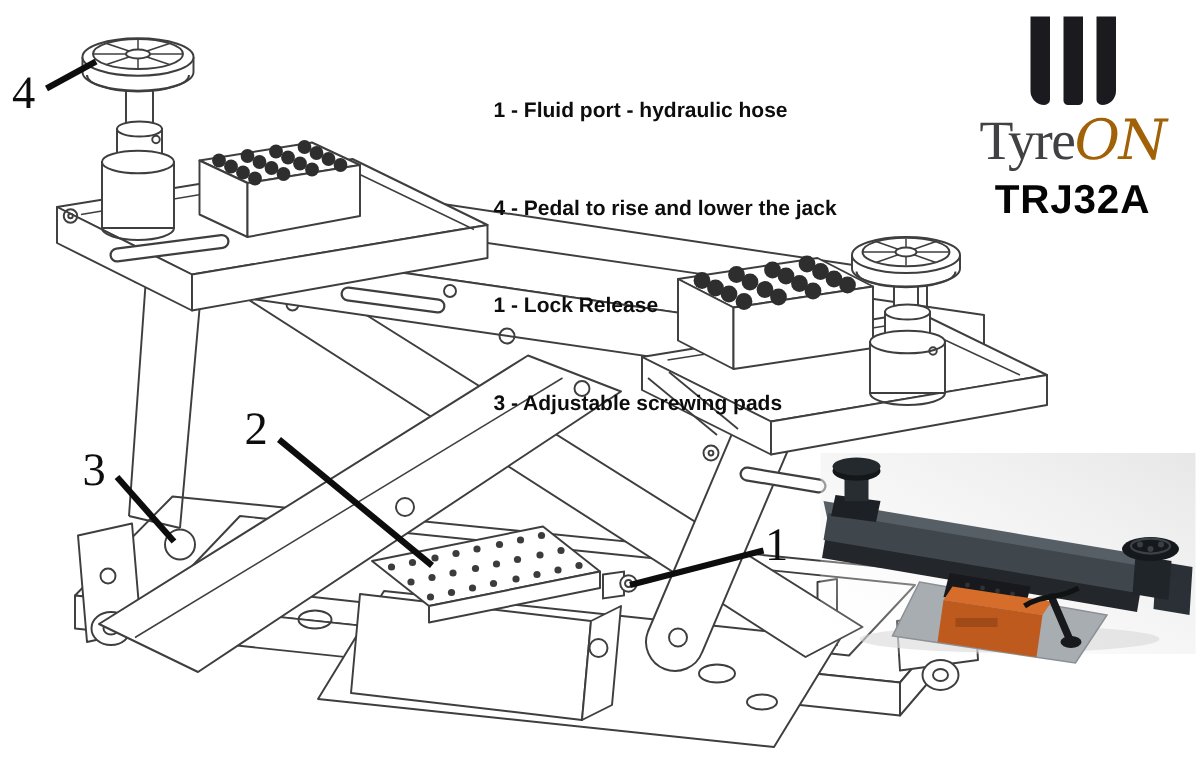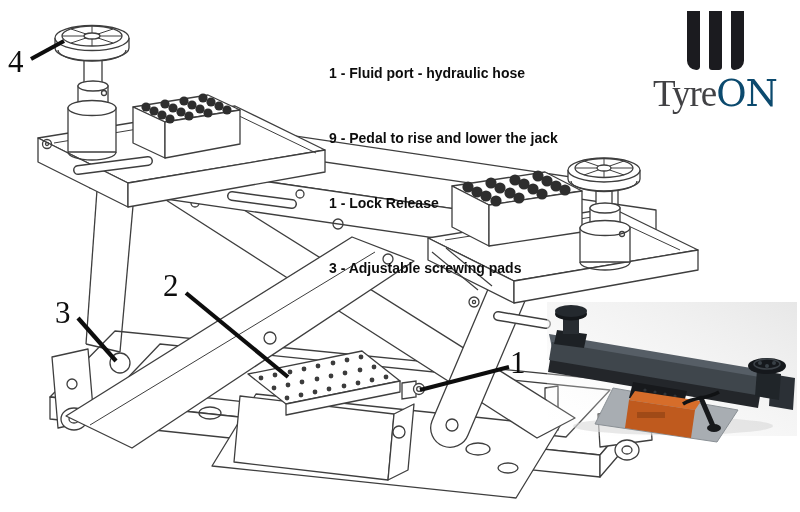--- a/index.html
+++ b/index.html
@@ -23,21 +23,21 @@
   .legend-line{font-size:14px;font-weight:bold;line-height:29px;white-space:nowrap;margin-top:36px;}
   
   .brand{position:absolute;left:634px;top:0;width:162px;text-align:center;}
   .logo-bars{margin:11px auto 4px auto;width:57px;height:59px;display:flex;justify-content:space-between;}
   .logo-bars span{display:inline-block;width:13px;height:59px;background:#1b1b1f;}
   .bar-left{border-radius:0 0 4px 10px;}
   .bar-mid{border-radius:0 0 3px 3px;}
   .bar-right{border-radius:0 0 10px 4px;}
   .brand-name{font-family:"DejaVu Serif",serif;font-size:37px;line-height:1.1;letter-spacing:-1px;white-space:nowrap;}
   .brand-name .t1{color:#414144;font-family:Liberation Serif, serif;}
-  .brand-name .t2{color:#0c4a6e;}
+  .brand-name .t2{color:#a16207;font-style:italic;}
   .brand-model{font-size:27px;font-weight:bold;color:#050505;letter-spacing:0.5px;margin-top:2px;}
   
   .photo-svg{position:absolute;left:533px;top:296px;}
 </style>
 </head>
 <body>
 
 <div class="stage">
 
   <svg class="diagram-svg" width="800" height="512" viewBox="0 0 800 512">
@@ -285,32 +285,33 @@
     </g>
   </svg>
 
   <div class="callout-num" id="callout-1">1</div>
   <div class="callout-num" id="callout-2">2</div>
   <div class="callout-num" id="callout-3">3</div>
   <div class="callout-num" id="callout-4">4</div>
 
   <div class="legend">
     <div class="legend-line">1 - Fluid port - hydraulic hose</div>
-    <div class="legend-line">9 - Pedal to rise and lower the jack</div>
+    <div class="legend-line">4 - Pedal to rise and lower the jack</div>
     <div class="legend-line">1 - Lock Release</div>
     <div class="legend-line">3 - Adjustable screwing pads</div>
   </div>
 
   <div class="brand">
     <div class="logo-bars">
       <span class="bar-left"></span>
       <span class="bar-mid"></span>
       <span class="bar-right"></span>
     </div>
     <div class="brand-name"><span class="t1">Tyre</span><span class="t2">ON</span></div>
+    <div class="brand-model">TRJ32A</div>
   </div>
 
   <svg class="photo-svg" width="266" height="152" viewBox="0 0 266 152">
     <defs>
       <linearGradient id="pg" x1="0" y1="1" x2="1" y2="0">
         <stop offset="0" stop-color="#ffffff" stop-opacity="0"></stop>
         <stop offset="0.45" stop-color="#f0f0f0" stop-opacity="0.55"></stop>
         <stop offset="1" stop-color="#e7e7e7"></stop>
       </linearGradient>
     </defs>

